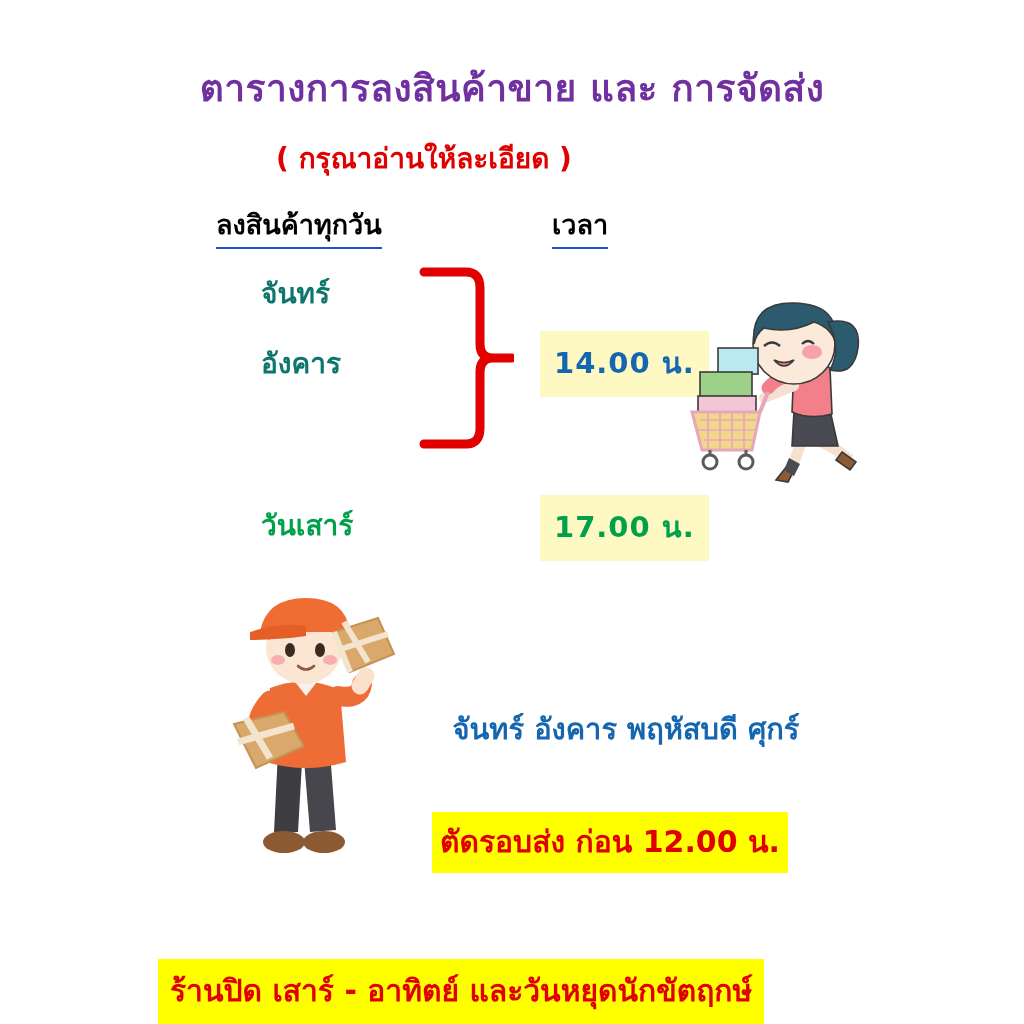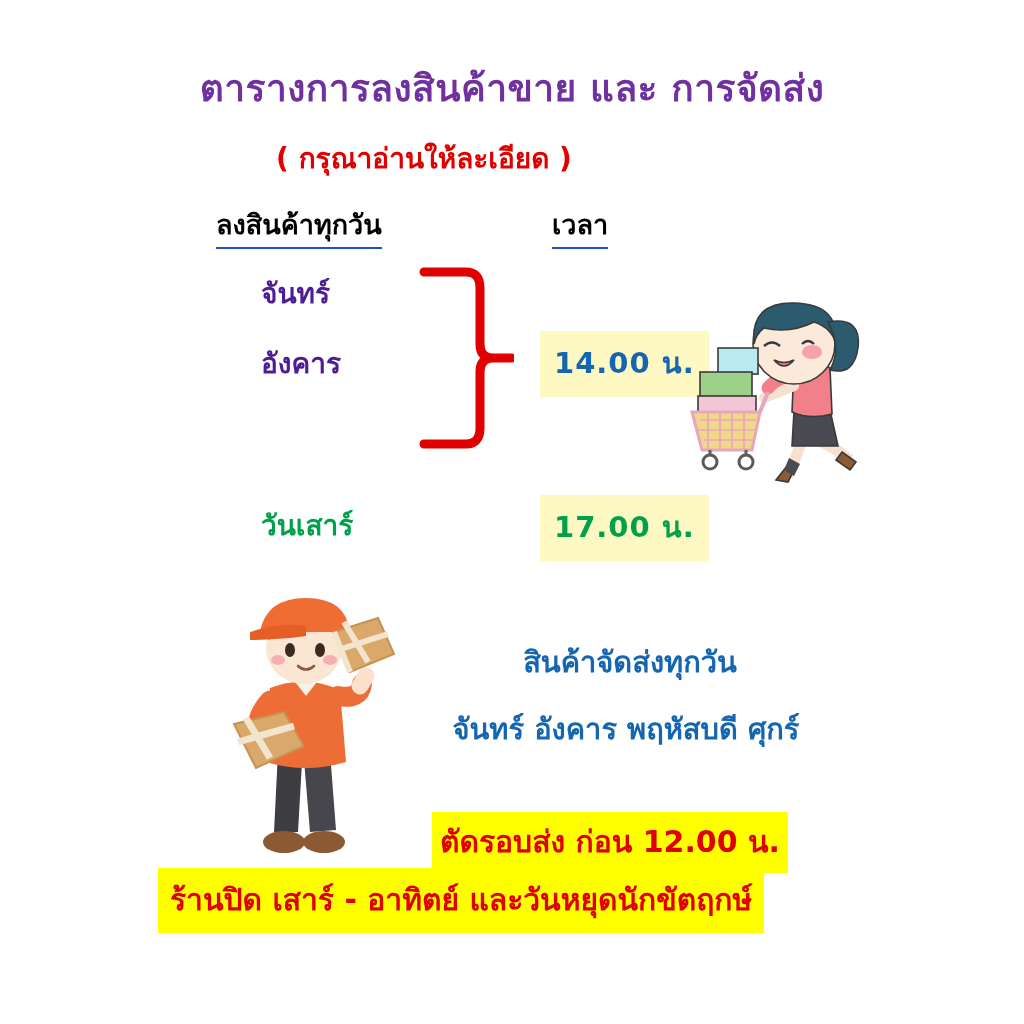--- a/index.html
+++ b/index.html
@@ -51,21 +51,21 @@
   }
   #head-days { left: 216px; top: 203px; }
   #head-time { left: 552px; top: 203px; }
 
   .day {
     position: absolute;
     font-size: 28px;
     font-weight: bold;
     white-space: nowrap;
   }
-  .day-blue  { color: #4c1d95; }
+  .day-blue  { color: #0f766e; }
   .day-green { color: #00a14b; }
 
   #day-mon  { left: 261px; top: 271px; }
   #day-tue  { left: 261px; top: 341px; }
   #day-thu  { left: 261px; top: 410px; }
   #day-sat  { left: 261px; top: 503px; }
 
   .time-chip {
     position: absolute;
     background: #fef9c3;
@@ -103,21 +103,21 @@
     background: #ffff00;
     color: #e00000;
     font-size: 30px;
     font-weight: bold;
     white-space: nowrap;
     padding: 6px 8px 8px 8px;
   }
 
   #closed-banner {
     position: absolute;
-    left: 158px; top: 868px;
+    left: 158px; top: 959px;
     background: #ffff00;
     color: #e00000;
     font-size: 30px;
     font-weight: bold;
     white-space: nowrap;
     padding: 8px 12px 10px 12px;
   }
 
   
   #girl-shopper {
@@ -232,19 +232,18 @@
       <path d="M134 40 L150 80" stroke="#f2e4cd" stroke-width="6" fill="none"></path>
       <path d="M144 30 L168 70" stroke="#f2e4cd" stroke-width="6" fill="none"></path>
       <path d="M138 58 L188 42" stroke="#f2e4cd" stroke-width="6" fill="none"></path>
 
       <path d="M34 132 L84 120 L104 154 L56 176 Z" fill="#d9a86a" stroke="#c49252" stroke-width="2"></path>
       <path d="M46 126 L70 166" stroke="#f2e4cd" stroke-width="7" fill="none"></path>
       <path d="M38 150 L94 134" stroke="#f2e4cd" stroke-width="7" fill="none"></path>
     </g>
   </svg>
 
-  <div class="ship-line" id="ship-line-1">สินค้าจัดส่งทุกวัน</div>
   <div class="ship-line" id="ship-line-2">จันทร์ อังคาร พฤหัสบดี ศุกร์</div>
   <div id="ship-cutoff">ตัดรอบส่ง ก่อน 12.00 น.</div>
 
   <div id="closed-banner">ร้านปิด เสาร์ - อาทิตย์ และวันหยุดนักขัตฤกษ์</div>
 
 </div>
 
 </body></html>

